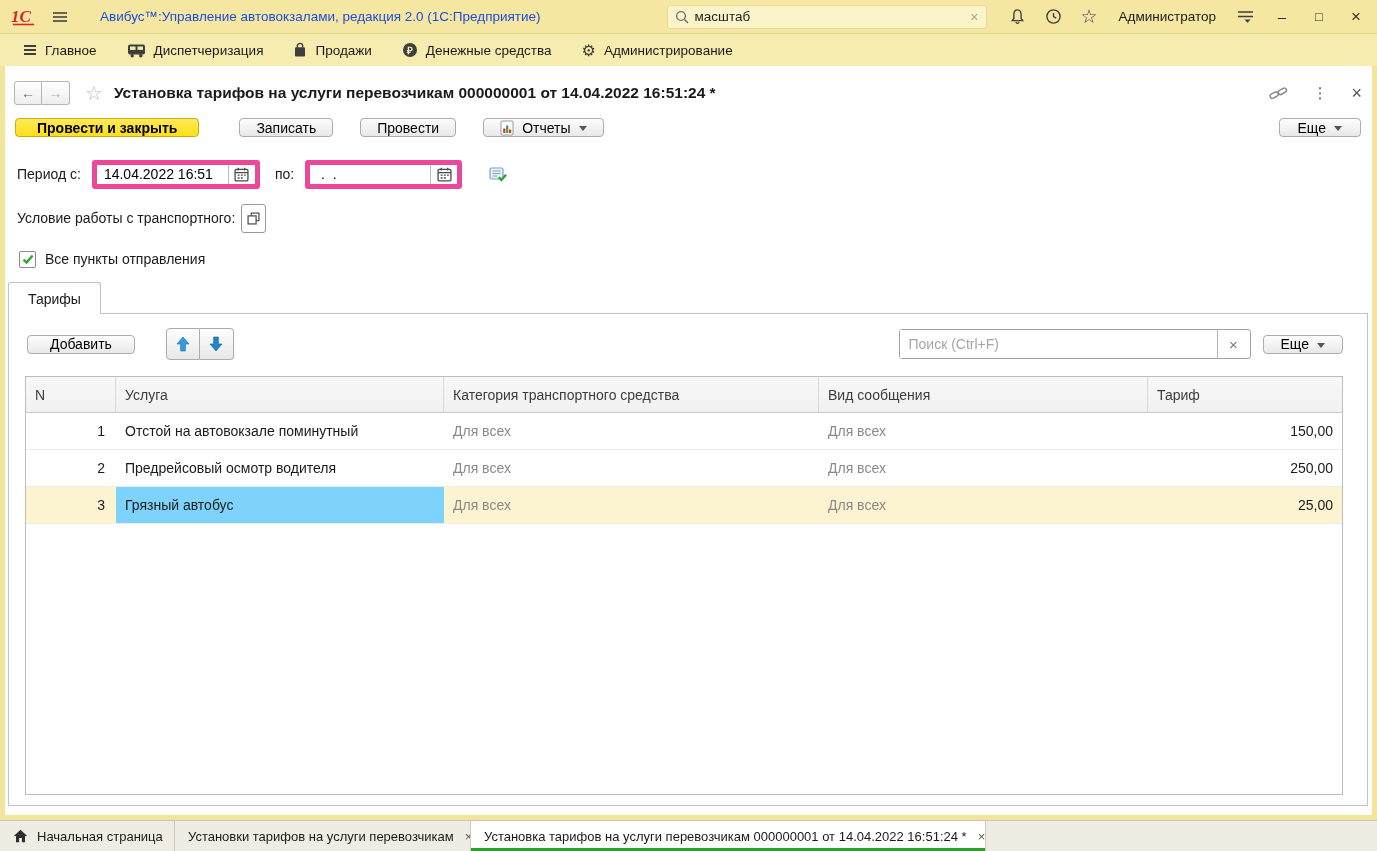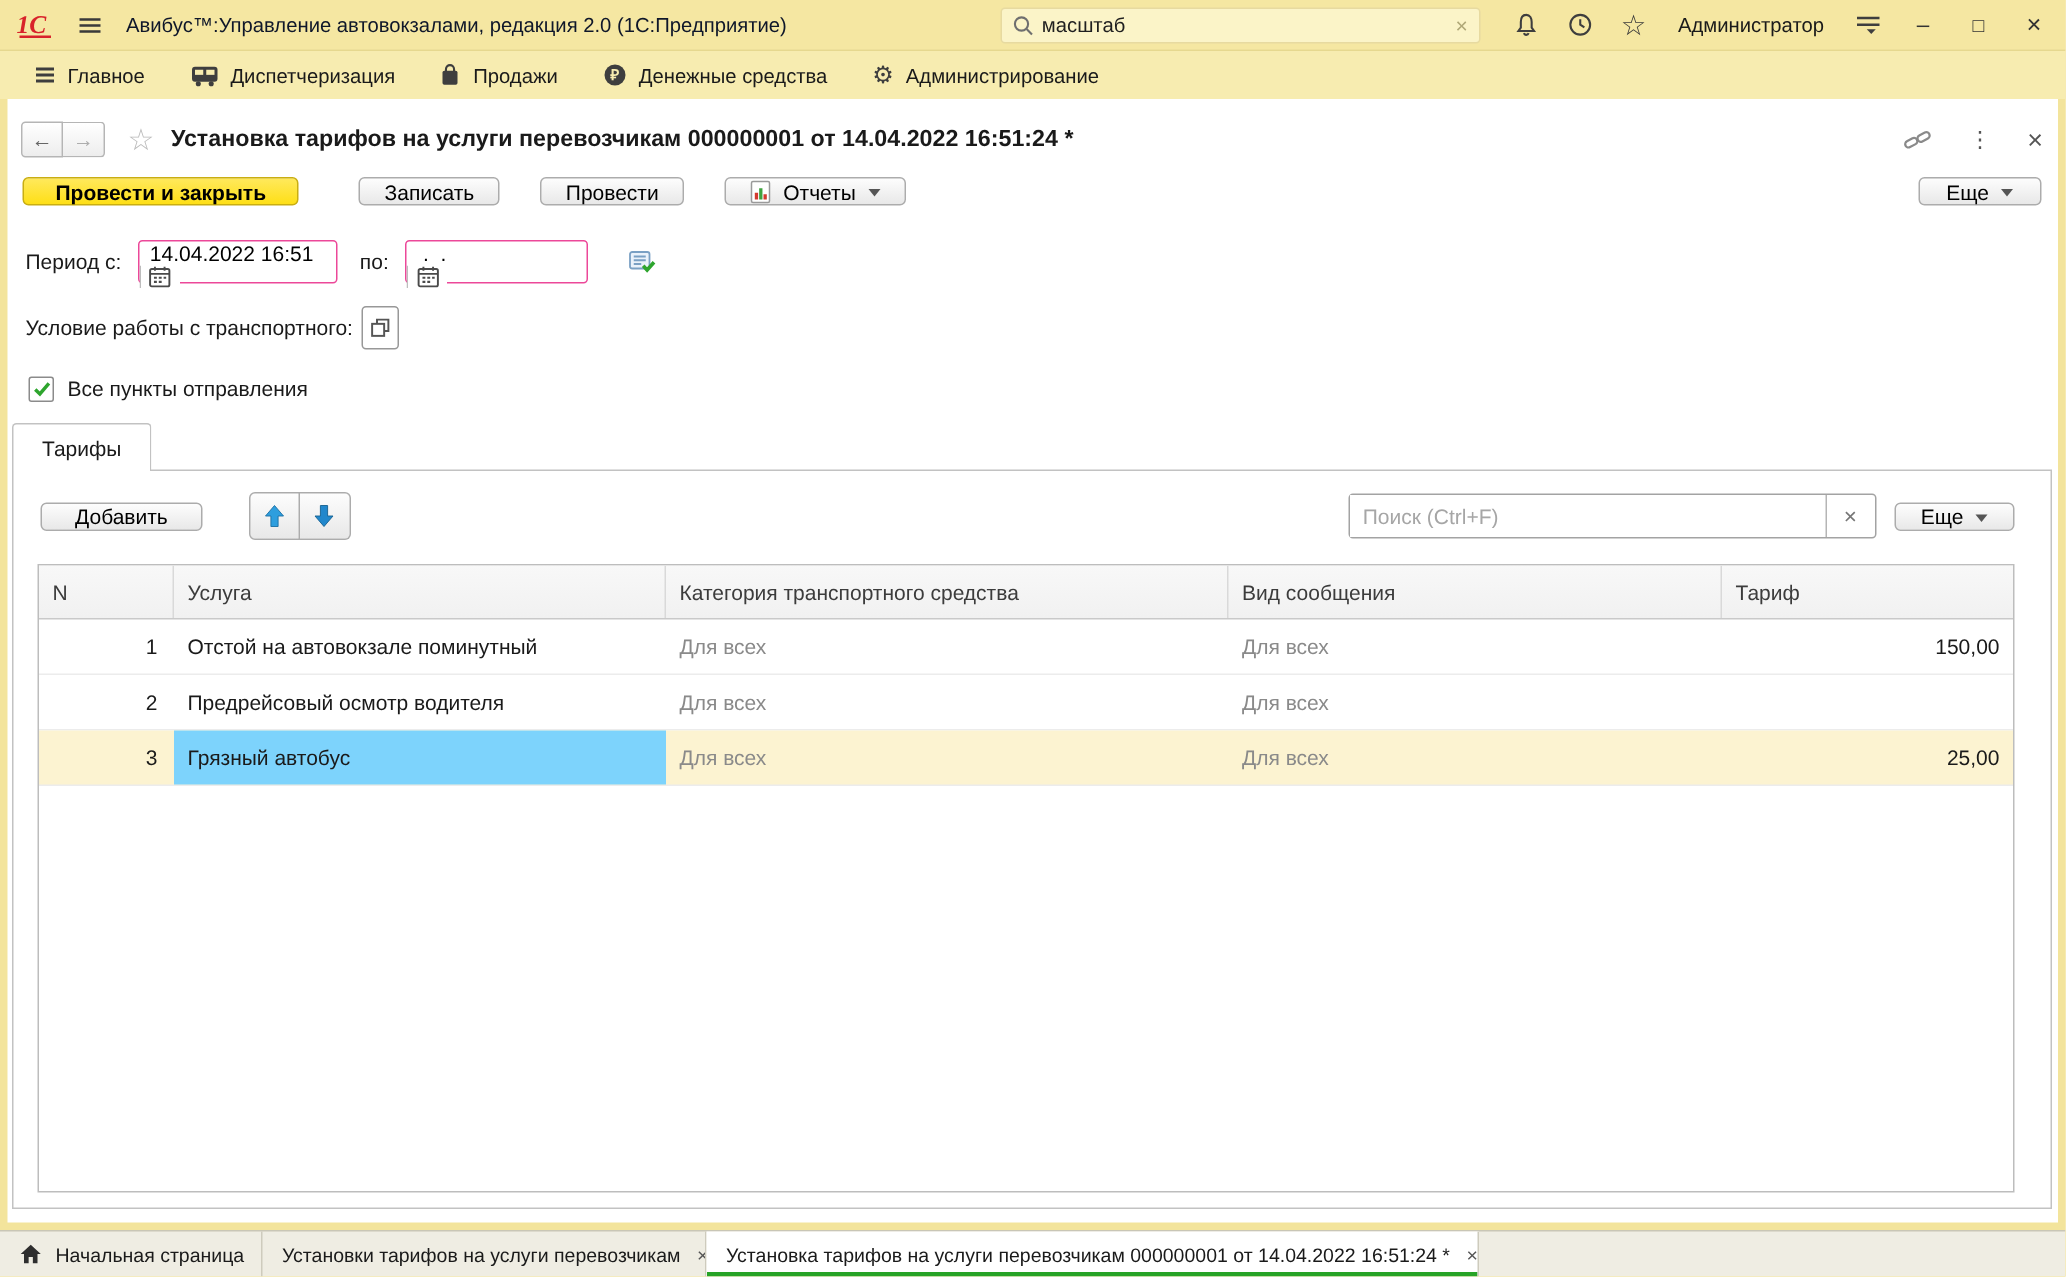--- a/index.html
+++ b/index.html
@@ -7,21 +7,21 @@
     font-family:"Liberation Sans", sans-serif; font-size:14px; color:#1a1a1a;
     background:#f3e49c; }
 
   
   .titlebar { position:absolute; top:0; left:0; right:0; height:33px;
     background:#f5e7a2; display:flex; align-items:center; padding:0 12px 0 10px; }
   .logo { display:flex; align-items:center; margin-right:14px; }
   .icon-btn { display:inline-flex; align-items:center; justify-content:center;
     cursor:pointer; color:#3a3a3a; }
   .tb-burger { margin-right:16px; }
-  .tb-title { font-size:13.5px; color:#0f172a; white-space:nowrap; }
+  .tb-title { font-size:13.5px; color:#1d4ed8; white-space:nowrap;margin-left:16px; }
   .tb-search { margin-left:auto; width:320px; height:24px; background:#fbf4c8;
     border:1px solid #e7daa0; border-radius:3px; display:flex; align-items:center;
     padding:0 7px; gap:6px; }
   .tb-search input { flex:1; border:none; outline:none; background:transparent;
     font-size:13.5px; color:#1f1f1f; font-family:"Liberation Sans",sans-serif; }
   .tb-search .clear { color:#b0a878; font-size:14px; cursor:pointer; }
   .tb-icons { display:flex; align-items:center; gap:19px; margin-left:22px; }
   .tb-user { font-size:13.5px; margin:0 2px; }
   .win-btn { font-size:15px; color:#333; width:18px; text-align:center; cursor:pointer; }
 
@@ -57,21 +57,21 @@
     font-weight:bold; padding:0 21px; margin-right:13px; }
   .btn + .btn { margin-left:27px; }
   .btn-more-top { margin-left:auto !important; padding:0 18px; }
   .caret { width:0; height:0; border-left:4px solid transparent;
     border-right:4px solid transparent; border-top:5px solid #555; margin-top:2px; }
 
   .row-period { position:absolute; top:93px; left:12px; height:30px;
     display:flex; align-items:center; }
   .field-label { font-size:14px; white-space:nowrap; }
   .input-group { display:flex; align-items:stretch; height:29px;
-    border:1px solid #ec4899; border-radius:3px; background:#fff;flex-direction:column; }
+    border:5px solid #ec4899; border-radius:3px; background:#fff; }
   .input-group input { border:none; outline:none; font-size:14px; padding:0 7px;
     font-family:"Liberation Sans",sans-serif; color:#000; background:transparent; }
   .ig-btn { width:27px; border-left:1px solid #bdbdbd; display:flex;
     align-items:center; justify-content:center; cursor:pointer; background:#fff;
     border-radius:0 3px 3px 0; }
   .row-cond { position:absolute; top:137px; left:12px; height:30px;
     display:flex; align-items:center; }
   .row-check { position:absolute; top:182px; left:14px; height:22px;
     display:flex; align-items:center; gap:9px; cursor:pointer; }
   .checkbox { width:17px; height:17px; border:1px solid #8b8b8b; border-radius:2px;
@@ -374,20 +374,21 @@
         <div class="c c-cat gray">Для всех</div>
         <div class="c c-msg gray">Для всех</div>
         <div class="c c-tariff">150,00</div>
       </div>
 
       <div class="grid-row">
         <div class="c c-n">2</div>
         <div class="c c-service">Предрейсовый осмотр водителя</div>
         <div class="c c-cat gray">Для всех</div>
         <div class="c c-msg gray">Для всех</div>
+        <div class="c c-tariff">250,00</div>
       </div>
 
       <div class="grid-row selected">
         <div class="c c-n">3</div>
         <div class="c c-service">Грязный автобус</div>
         <div class="c c-cat gray">Для всех</div>
         <div class="c c-msg gray">Для всех</div>
         <div class="c c-tariff">25,00</div>
       </div>
 

